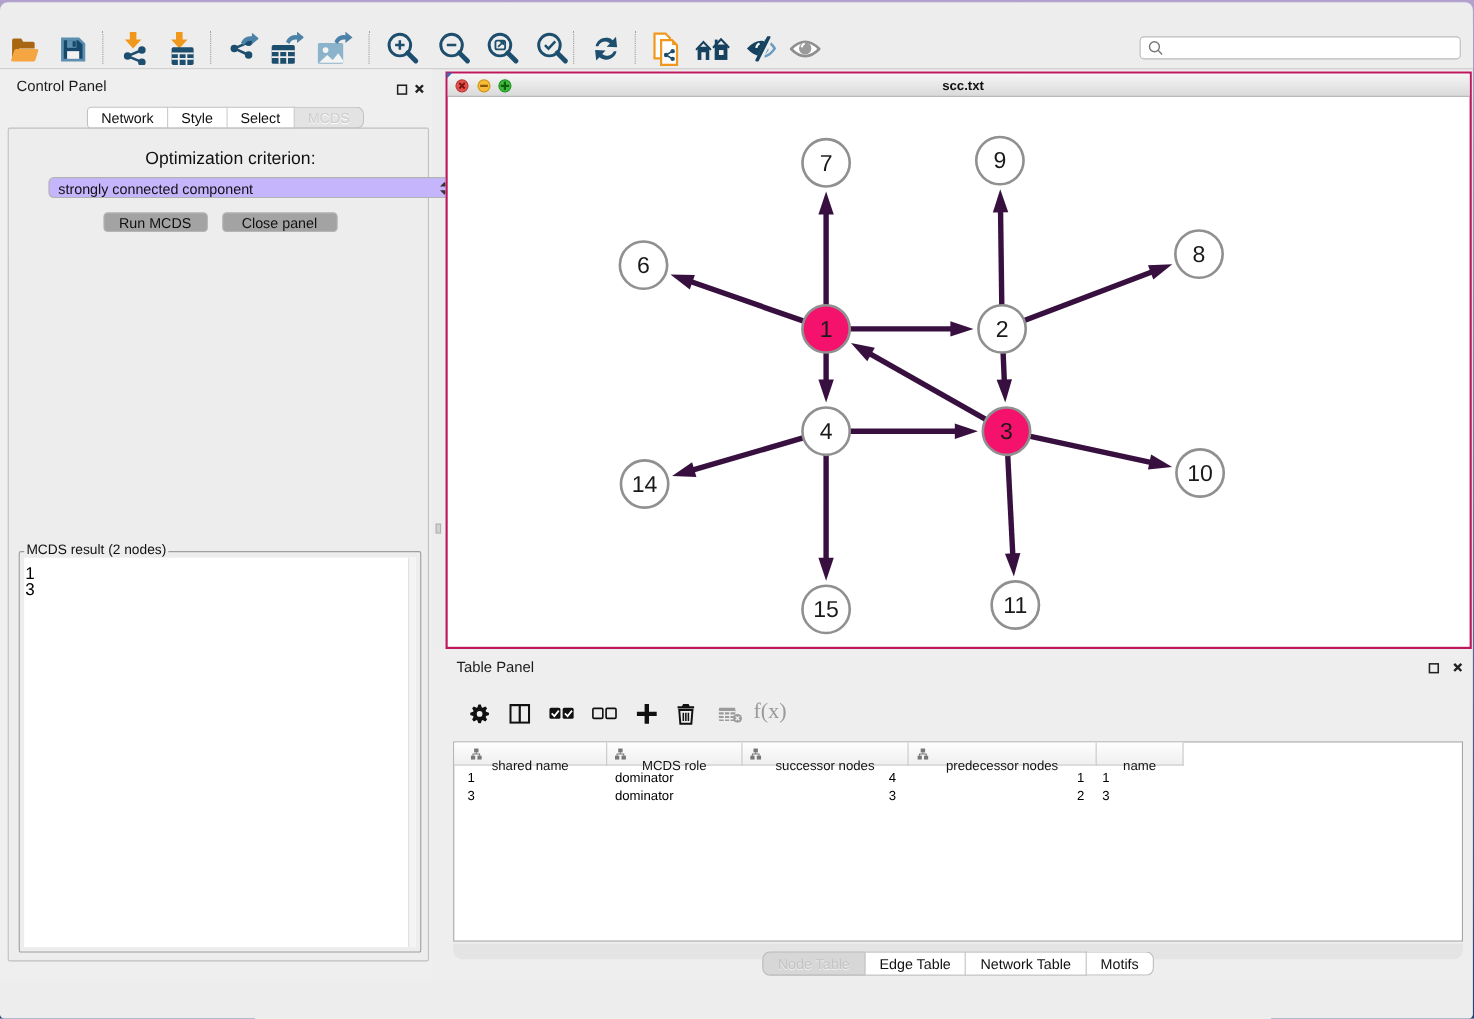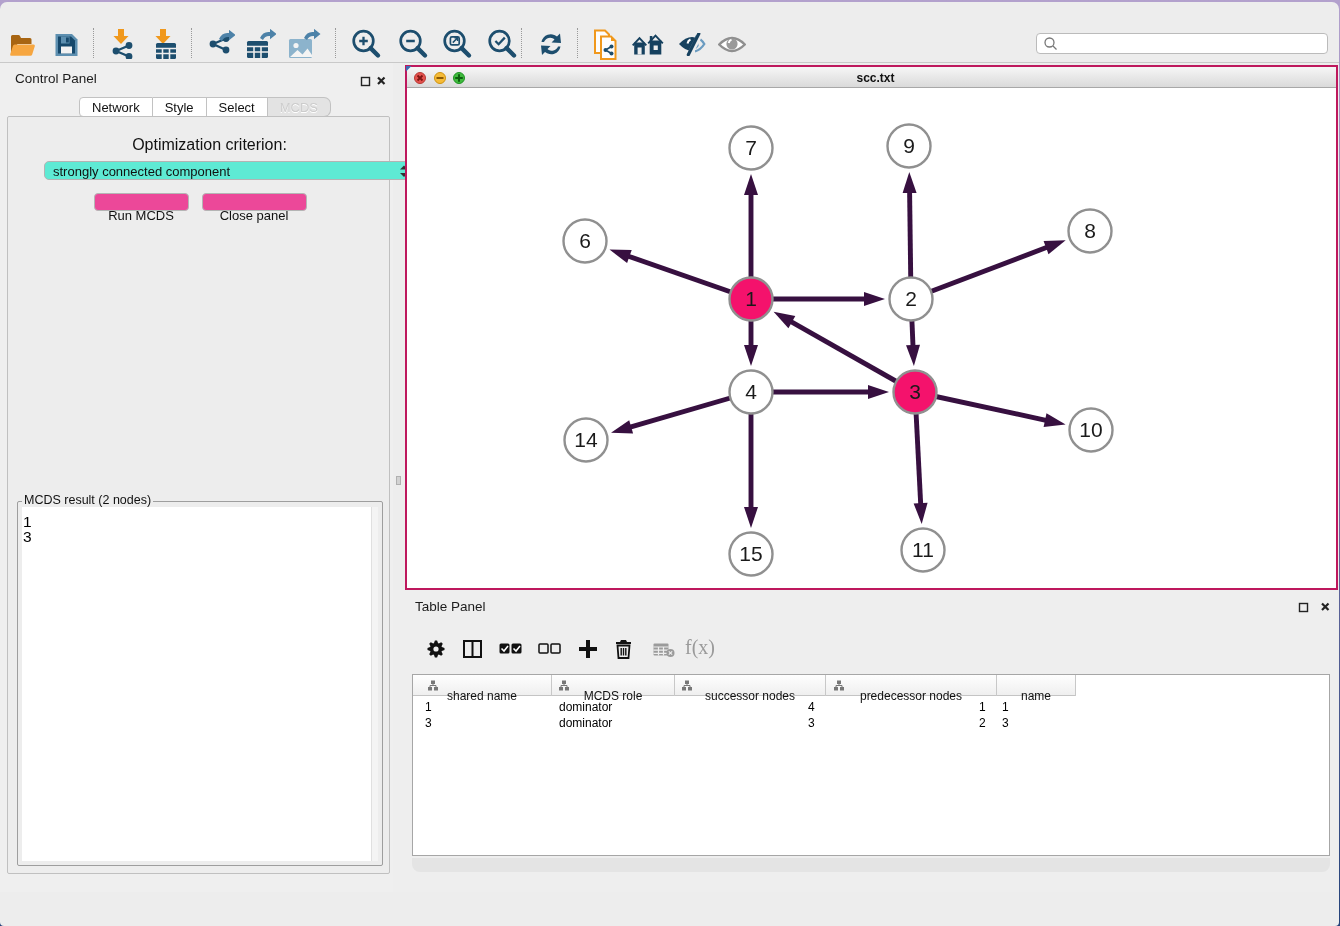--- a/index.html
+++ b/index.html
@@ -21,22 +21,22 @@
 
 
 .cpanel { position:absolute; left:0; top:61px; width:393px; height:829px; background:#efefef; }
 .phead { font-size:13.5px; color:#1c1c1c; }
 .tabrow { position:absolute; top:34px; left:79px; height:20px; display:flex; font-size:13px; }
 .tab { background:#fff; border:1px solid #c2c2c2; border-left:none; padding:2px 12px 0; height:20px; color:#111; }
 .tab.first { border-left:1px solid #c2c2c2; border-radius:4px 0 0 4px; }
 .tab.dis { background:#e3e3e3; color:#cccccc; text-shadow:0 1px 0 #fff; border-radius:0 7px 7px 0; }
 .innerp { position:absolute; left:7px; top:53px; width:383px; height:758px; background:#ededed; border:1px solid #c0c0c0; border-radius:2px; }
 .optlabel { position:absolute; top:73px; left:0; width:393px; text-align:center; font-size:16px; color:#111;margin-left:13px; }
-.combo { position:absolute; left:44px; top:97.5px; width:374px; height:19px; background:#5eead4; border:1px solid #b3b3b3; border-radius:5px; }
-.btn { position:absolute; height:18px; background:#ec4899; border:1px solid #b5b5b5; border-radius:4px; font-size:13px; color:#111; text-align:center; padding-top:14px; }
+.combo { position:absolute; left:44px; top:97.5px; width:374px; height:19px; background:#c4b5fd; border:1px solid #b3b3b3; border-radius:5px; }
+.btn { position:absolute; height:18px; background:#a3a3a3; border:1px solid #b5b5b5; border-radius:4px; font-size:13px; color:#111; text-align:center; padding-top:1px; }
 .fieldset { position:absolute; left:17px; top:437.5px; width:366px; height:365px; border:1px solid #9e9e9e; border-radius:2px; }
 .legend { position:absolute; left:4px; top:-9px; background:#ededed; font-size:12.5px; color:#111; padding:0 2px; }
 .ta { position:absolute; left:4px; top:5px; right:4px; bottom:4px; background:#fff; font-size:15.5px; color:#000; padding:7px 0 0 1px; line-height:15px; }
 .tascroll { position:absolute; right:4px; top:5px; bottom:4px; width:7px; background:#f4f4f4; border-left:1px solid #e0e0e0; }
 
 
 .nframe { position:absolute; left:405px; top:63px; width:933px; height:525px; border:2px solid #be185d; background:#fff; }
 .ntitle { position:absolute; left:0; top:0; width:100%; height:21px; background:linear-gradient(#f6f6f6,#dadada); border-bottom:1px solid #a8a8a8; }
 .ntext { position:absolute; top:4px; left:4px; width:100%; text-align:center; font-size:12px; font-weight:bold; color:#111; }
 .dot { position:absolute; top:4.5px; width:12px; height:12px; border-radius:50%; }
@@ -393,15 +393,21 @@
       <div class="trow" style="left:395px;top:25px;width:8px;">4</div>
       <div class="trow" style="left:566px;top:25px;width:8px;">1</div>
       <div class="trow" style="left:589px;top:25px;">1</div>
       <div class="trow" style="left:12px;top:41px;">3</div>
       <div class="trow" style="left:146px;top:41px;">dominator</div>
       <div class="trow" style="left:395px;top:41px;width:8px;">3</div>
       <div class="trow" style="left:566px;top:41px;width:8px;">2</div>
       <div class="trow" style="left:589px;top:41px;">3</div>
     </div>
     <div class="abs" style="left:19px;top:268px;width:918px;height:14px;background:#e4e4e4;border-radius:0 0 8px 8px;"></div>
+    <div class="btabs">
+      <div class="btab gray">Node Table</div>
+      <div class="btab">Edge Table</div>
+      <div class="btab">Network Table</div>
+      <div class="btab last">Motifs</div>
+    </div>
   </div>
 
 </div>
 
 </body></html>

